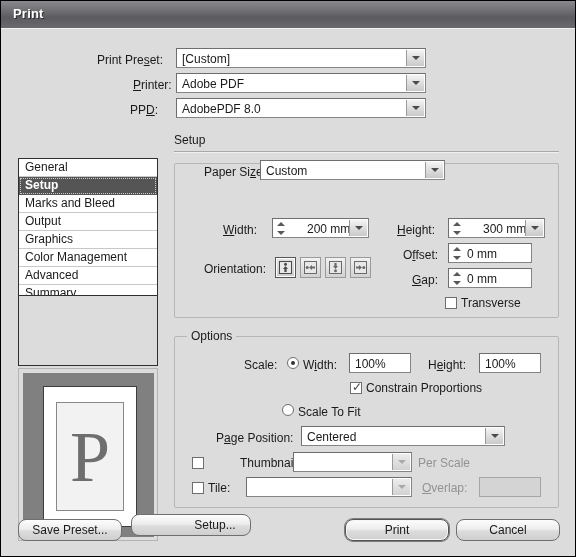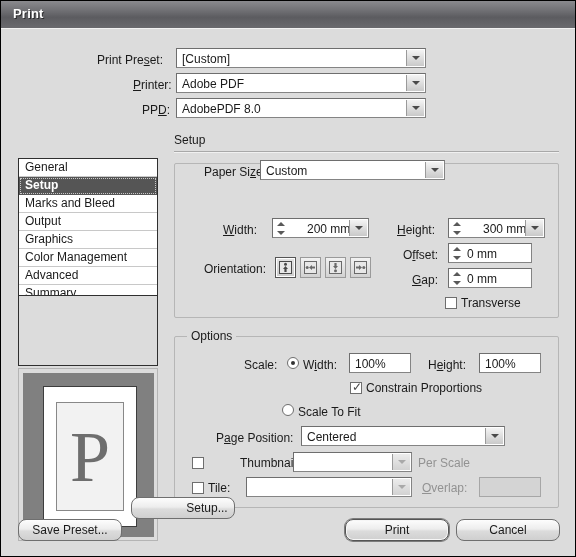--- a/index.html
+++ b/index.html
@@ -303,21 +303,21 @@
     </div>
 
     <div class="lbl" style="position:absolute;left:132px;top:49px;"><span class="u">P</span>rinter:</div>
     <div class="combo" style="left:175px;top:44px;width:250px;">
       <div class="val">Adobe PDF</div>
       <div class="arrowbox">
           <span class="chev"></span>
         </div>
     </div>
 
-    <div class="lbl" style="position:absolute;left:141px;top:74px;">PP<span class="u">D</span>:</div>
+    <div class="lbl" style="position:absolute;left:129px;top:74px;">PP<span class="u">D</span>:</div>
     <div class="combo" style="left:175px;top:69px;width:250px;">
       <div class="val">AdobePDF 8.0</div>
       <div class="arrowbox">
           <span class="chev"></span>
         </div>
     </div>
 
     <div class="sidelist">
       <div class="sideitem"><span>General</span></div>
       <div class="sideitem sel"><span>Setup</span></div>
@@ -481,18 +481,18 @@
       <div class="arrowbox dim">
           <span class="chev dim"></span>
         </div>
     </div>
     <div class="lbl dim" style="position:absolute;left:421px;top:452px;"><span class="u">O</span>verlap:</div>
     <div class="field disabled" style="left:478px;top:448px;width:62px;">
       <div class="val"></div>
     </div>
 
     <div class="btn" style="left:17px;top:490px;width:104px;">Save Preset...</div>
-    <div class="btn" style="left:130px;top:468px;width:104px;padding-left:48px;">Setup...</div>
+    <div class="btn" style="left:130px;top:485px;width:120px;padding-left:48px;">Setup...</div>
     <div class="btn default" style="left:344px;top:490px;width:104px;">Print</div>
     <div class="btn" style="left:455px;top:490px;width:104px;">Cancel</div>
 
   </div>
 </div>
 
 </body></html>

